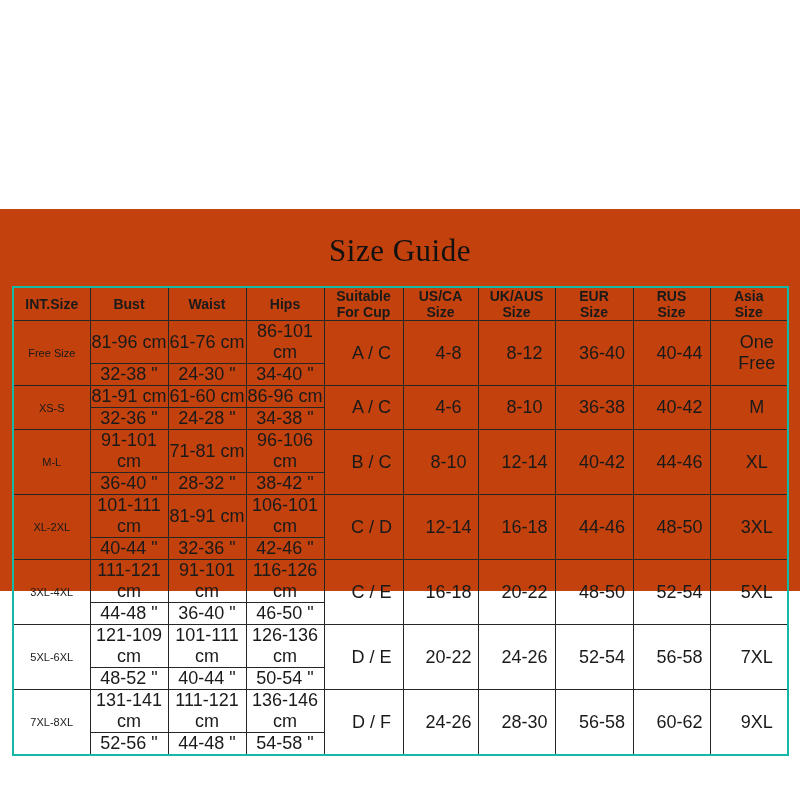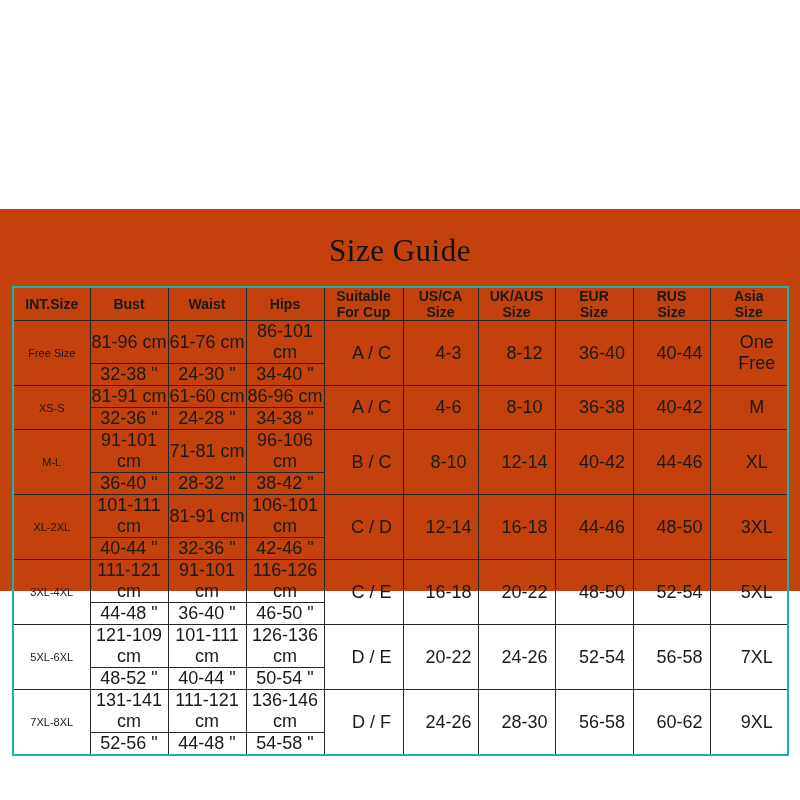--- a/index.html
+++ b/index.html
@@ -104,21 +104,21 @@
 Size</th>
         </tr>
     </thead>
     <tbody>
         <tr>
           <td class="size-label" rowspan="2">Free Size</td>
           <td class="metric">81-96 cm</td>
           <td class="metric">61-76 cm</td>
           <td class="metric">86-101 cm</td>
           <td class="value" rowspan="2">A / C</td>
-          <td class="value" rowspan="2">4-3</td>
+          <td class="value" rowspan="2">4-8</td>
           <td class="value" rowspan="2">8-12</td>
           <td class="value" rowspan="2">36-40</td>
           <td class="value" rowspan="2">40-44</td>
           <td class="value" rowspan="2">One Free</td>
         </tr>
         <tr>
           <td class="metric">32-38 "</td>
           <td class="metric">24-30 "</td>
           <td class="metric">34-40 "</td>
         </tr>

